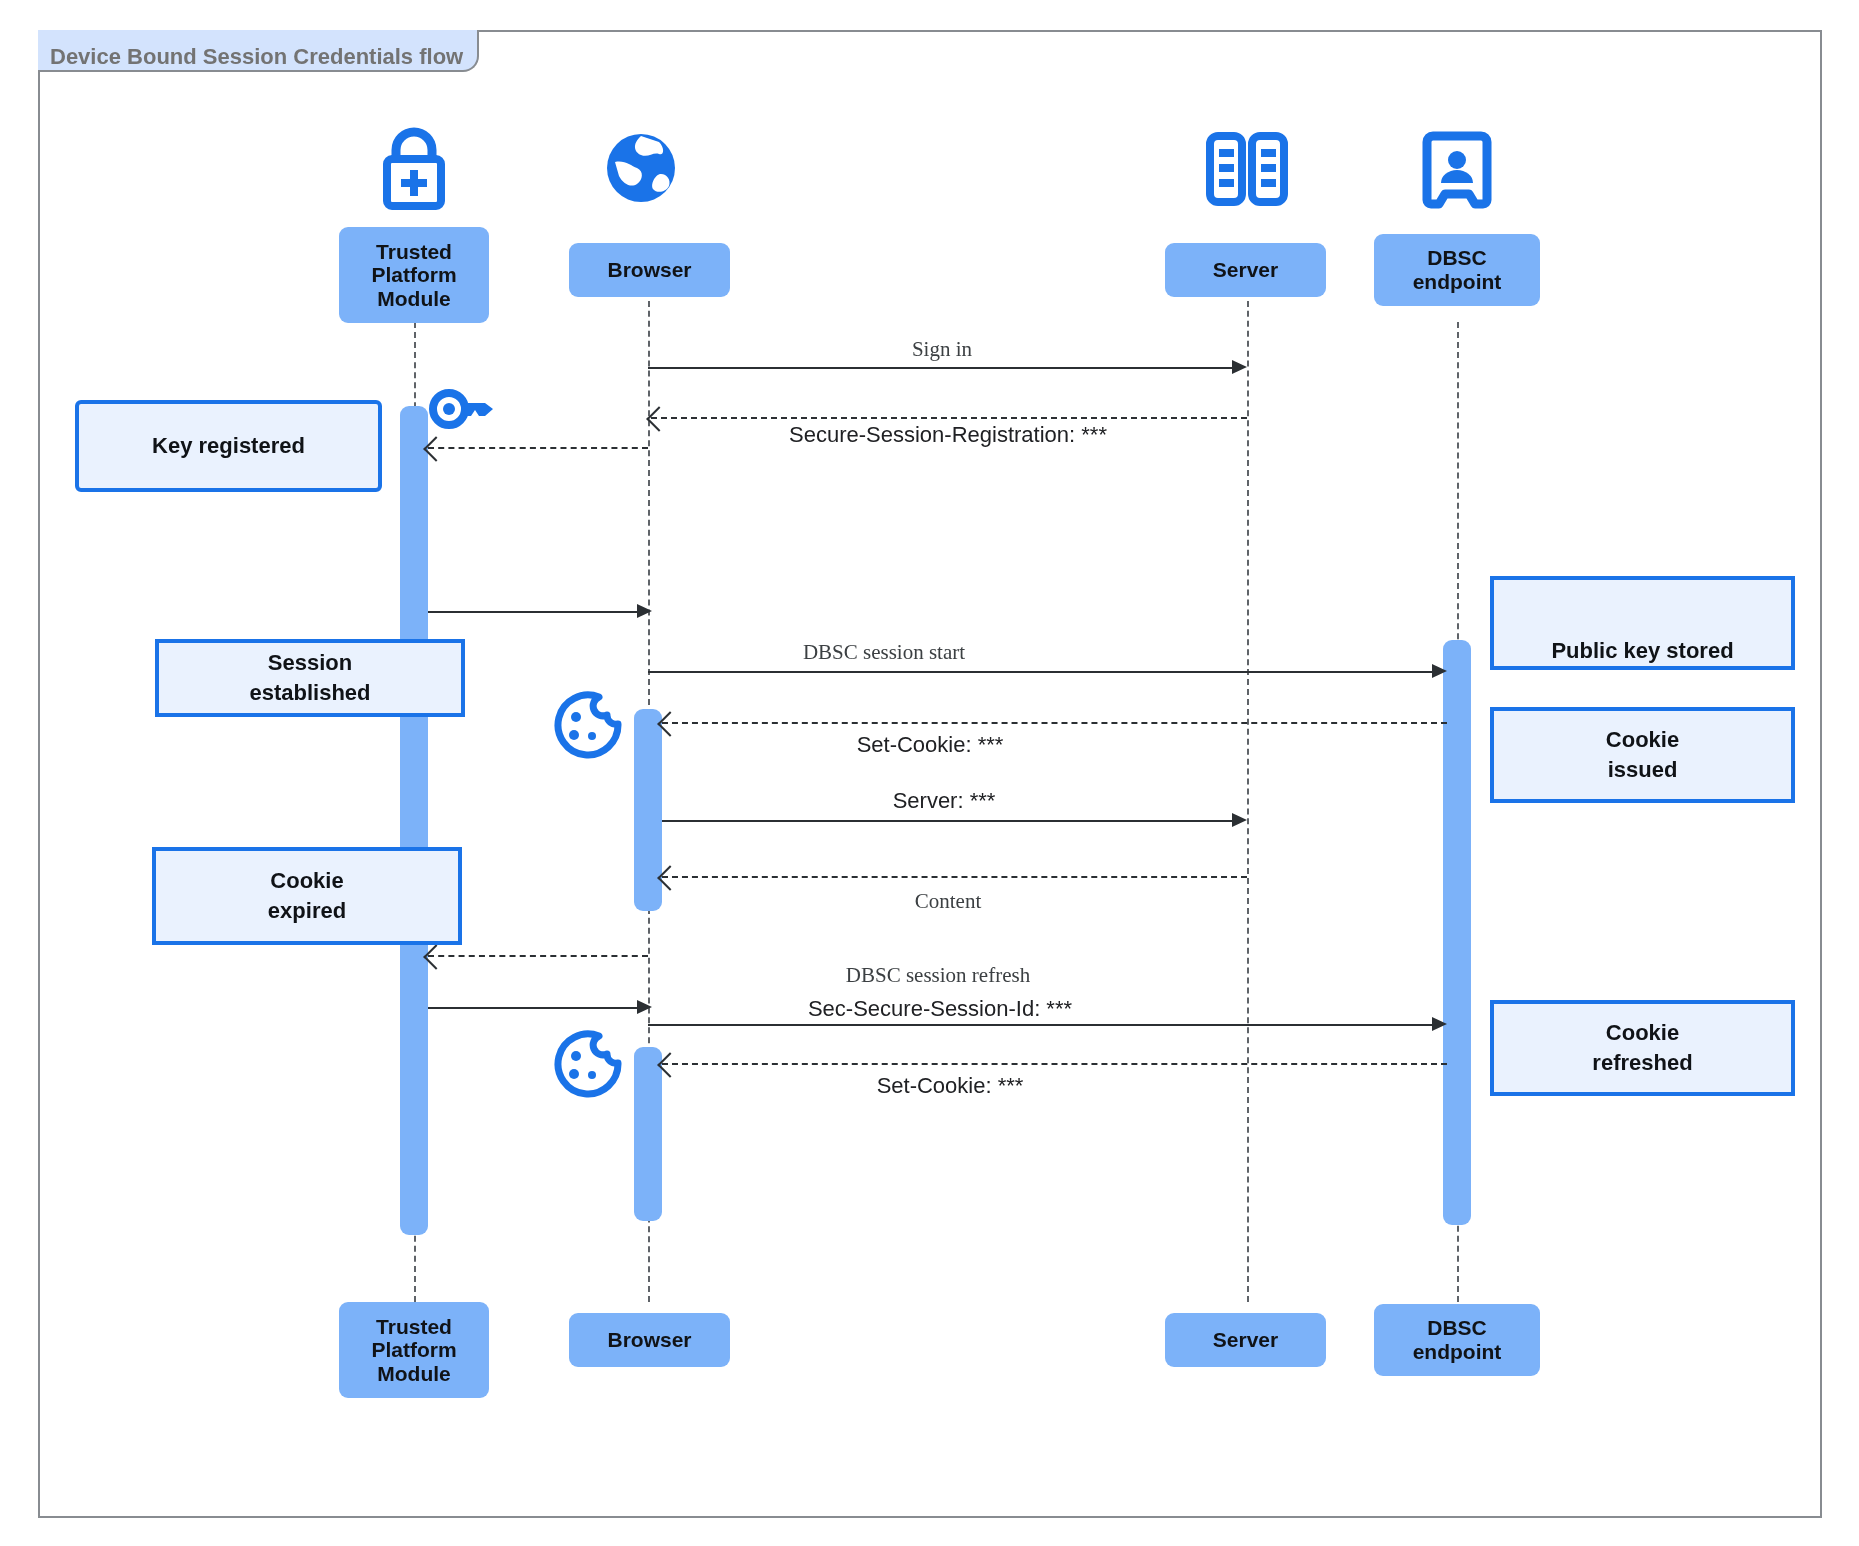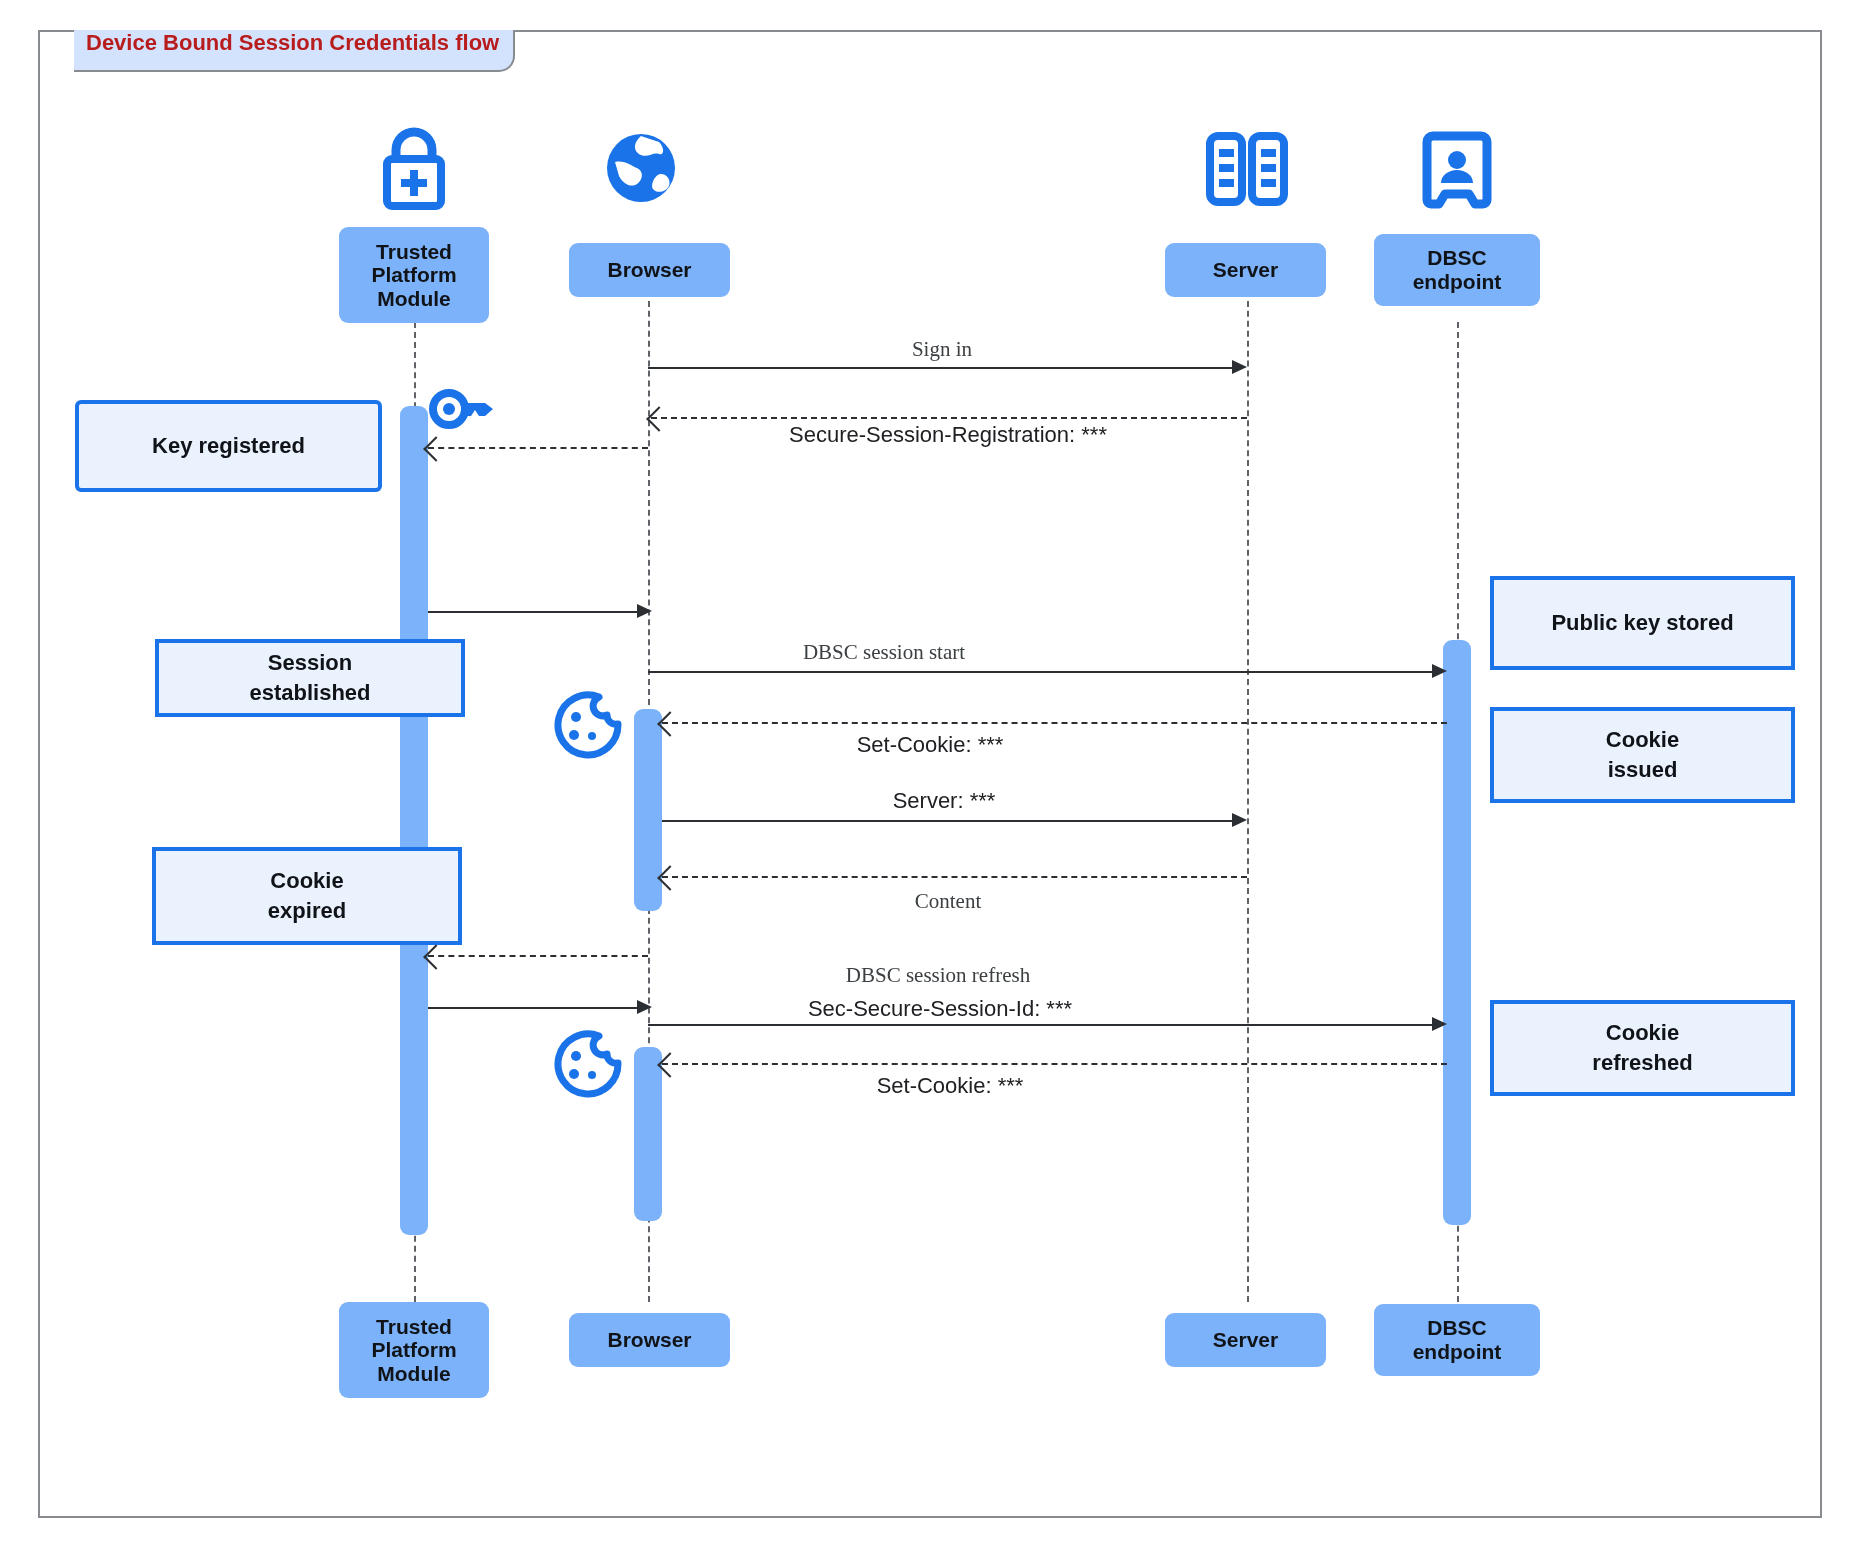--- a/index.html
+++ b/index.html
@@ -4,23 +4,23 @@
 <style>
   html,body{margin:0;padding:0;background:#ffffff;}
   body{font-family:"Liberation Sans",sans-serif;}
   #canvas{position:relative;width:1859px;height:1546px;background:#fff;overflow:hidden;}
 
   
   .frame{position:absolute;left:38px;top:30px;width:1784px;height:1488px;
          border:2px solid #888c91;background:#fff;box-sizing:border-box;}
   .frame-title{position:absolute;left:38px;top:30px;height:42px;
          background:#d3e3fd;border:2px solid #888c91;border-left:none;border-top:none;
-         box-sizing:border-box;display:flex;align-items:flex-start;padding:0 14px 0 12px;
-         font-weight:bold;font-size:22px;color:#b91c1c;white-space:nowrap;
-         border-bottom-right-radius:16px;margin-left:36px;}
+         box-sizing:border-box;display:flex;align-items:flex-end;padding:0 14px 0 12px;
+         font-weight:bold;font-size:22px;color:#737373;white-space:nowrap;
+         border-bottom-right-radius:16px;}
 
   
   .lifeline{position:absolute;width:0;border-left:2px dashed #5f6368;}
 
   
   .pbox{position:absolute;background:#7cb2f9;border-radius:9px;
         display:flex;align-items:center;justify-content:center;
         font-weight:bold;color:#101317;text-align:center;line-height:1.12;
         font-size:21px;box-sizing:border-box;}
 
@@ -208,21 +208,21 @@
   </div>
 
   <div class="note" style="left:155px;top:639px;width:310px;height:78px;">
     <span>Session<br>established</span>
   </div>
 
   <div class="note" style="left:152px;top:847px;width:310px;height:98px;">
     <span>Cookie<br>expired</span>
   </div>
 
-  <div class="note" style="left:1490px;top:576px;width:305px;height:94px;">
+  <div class="note" style="left:1490px;top:576px;width:305px;height:94px;align-items:flex-end;">
     <span>Public key stored</span>
   </div>
 
   <div class="note" style="left:1490px;top:707px;width:305px;height:96px;">
     <span>Cookie<br>issued</span>
   </div>
 
   <div class="note" style="left:1490px;top:1000px;width:305px;height:96px;">
     <span>Cookie<br>refreshed</span>
   </div>

